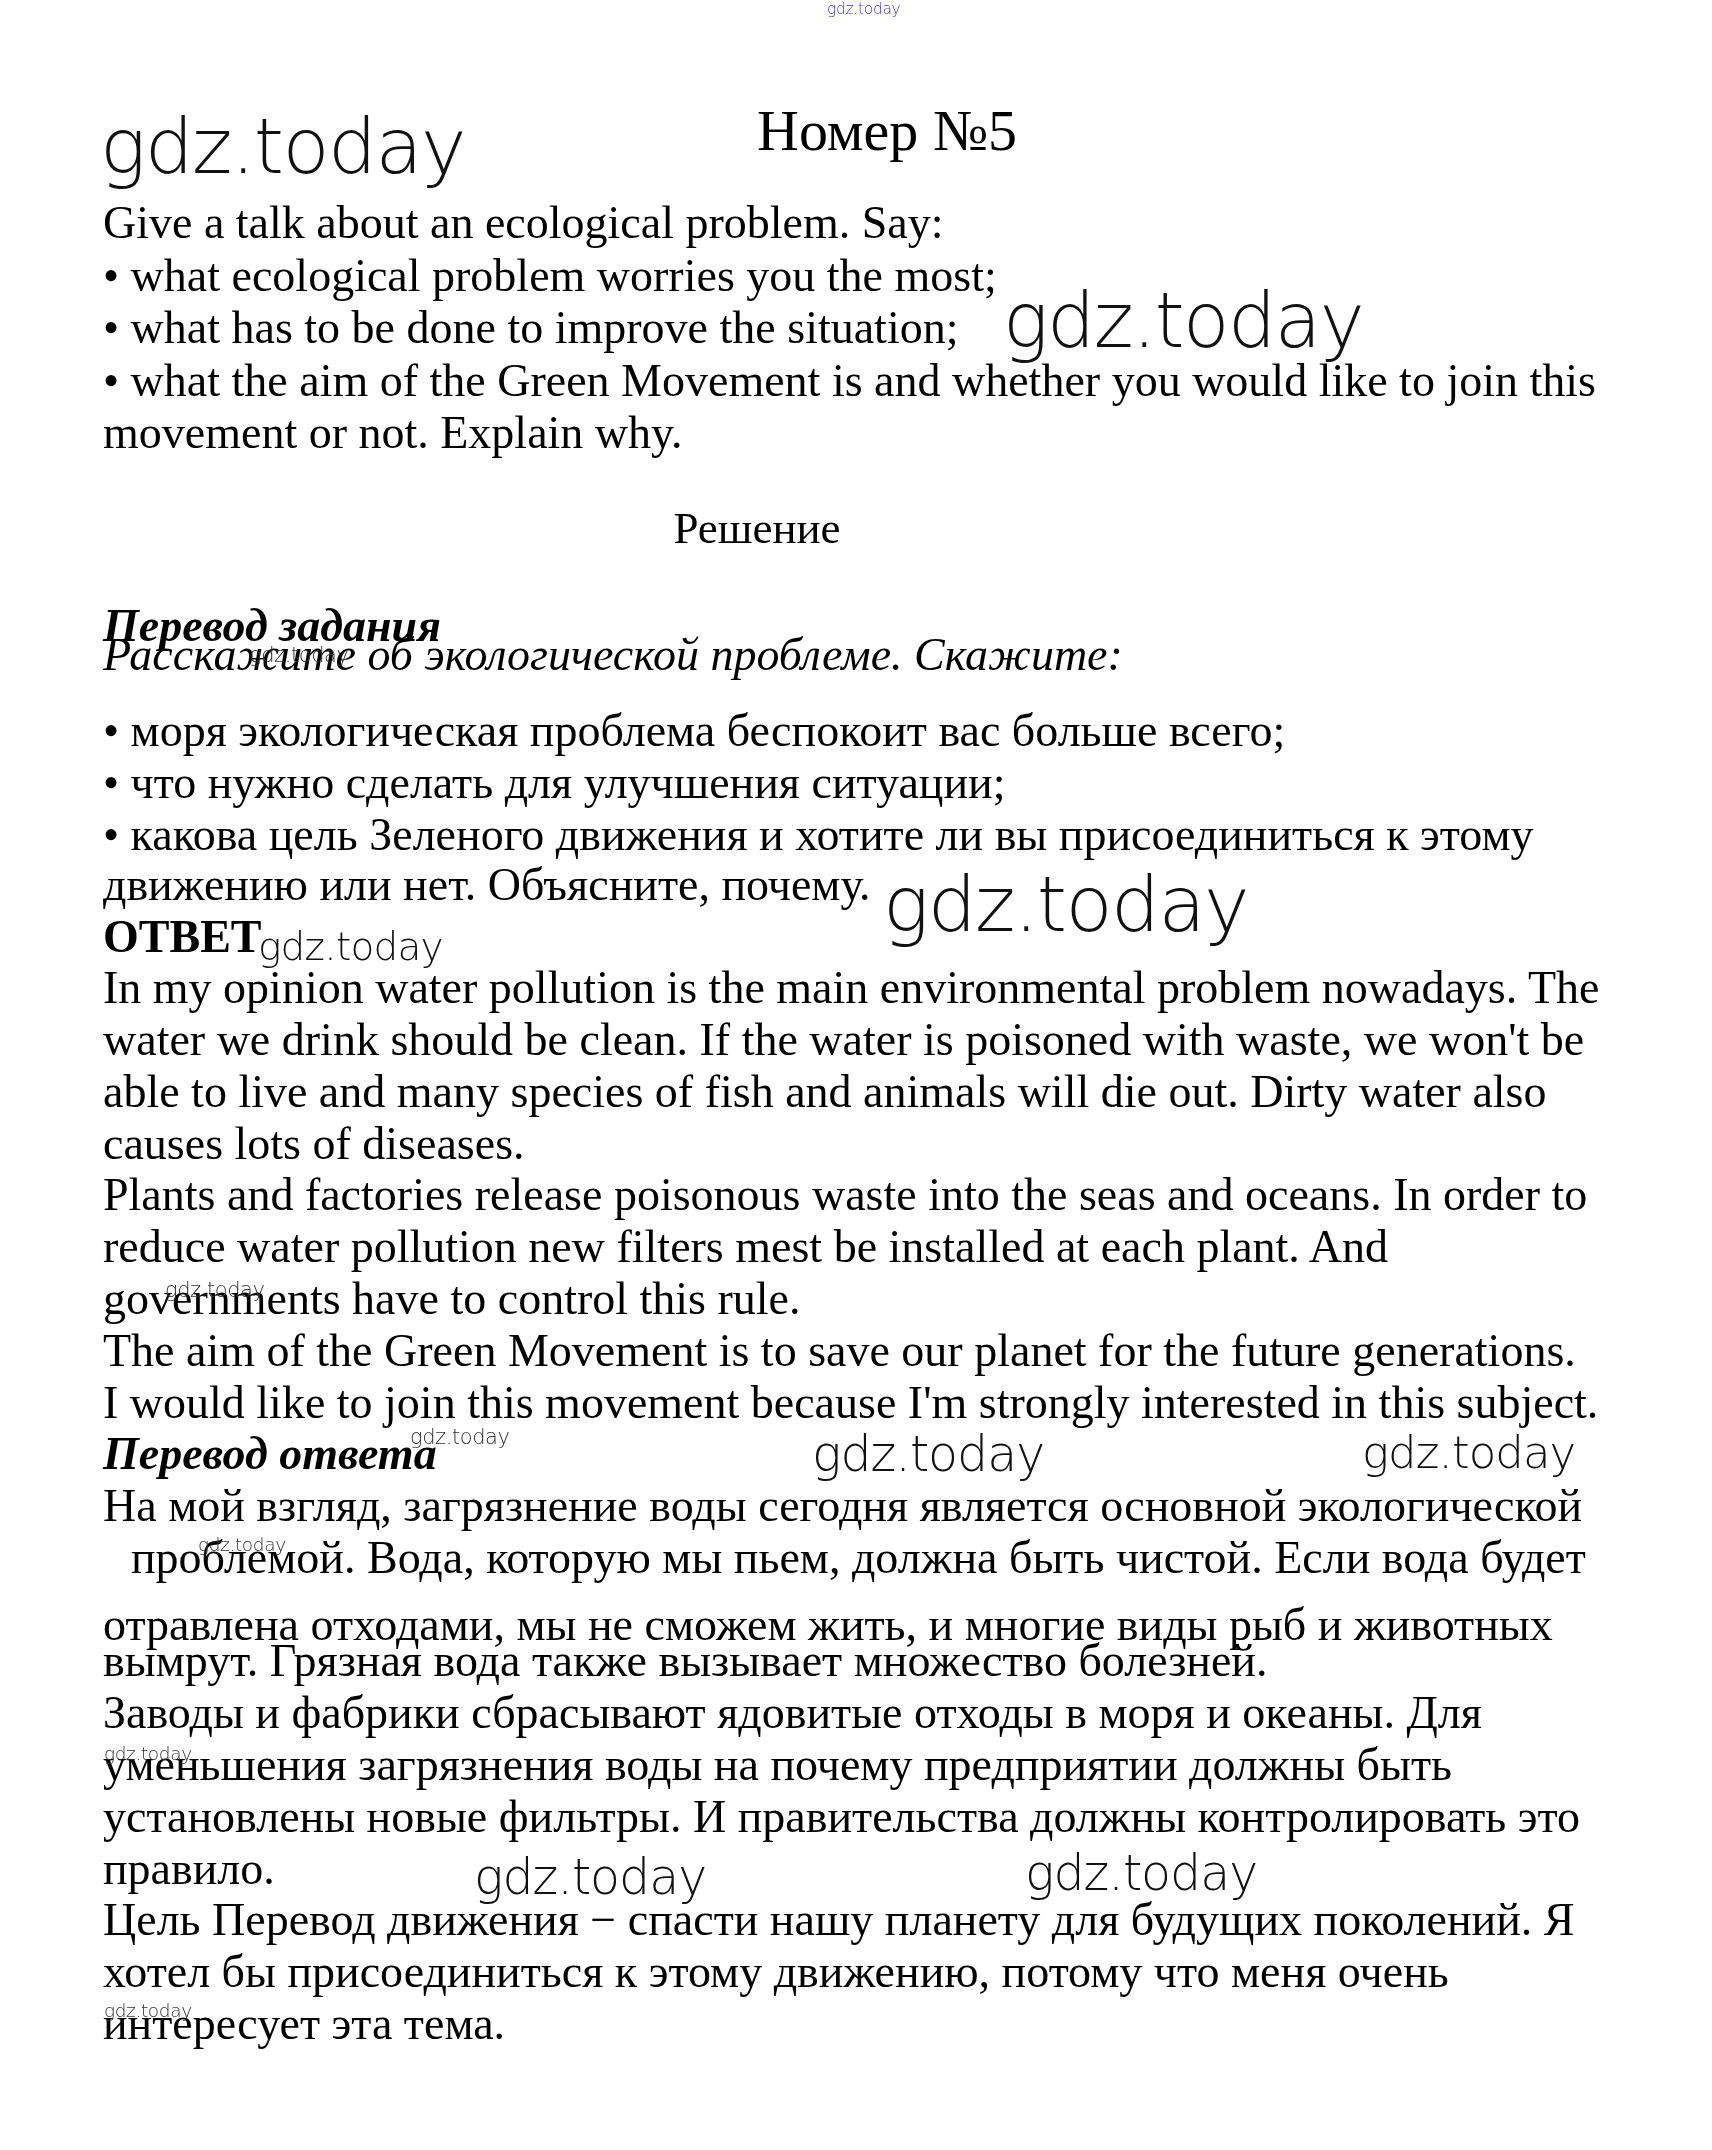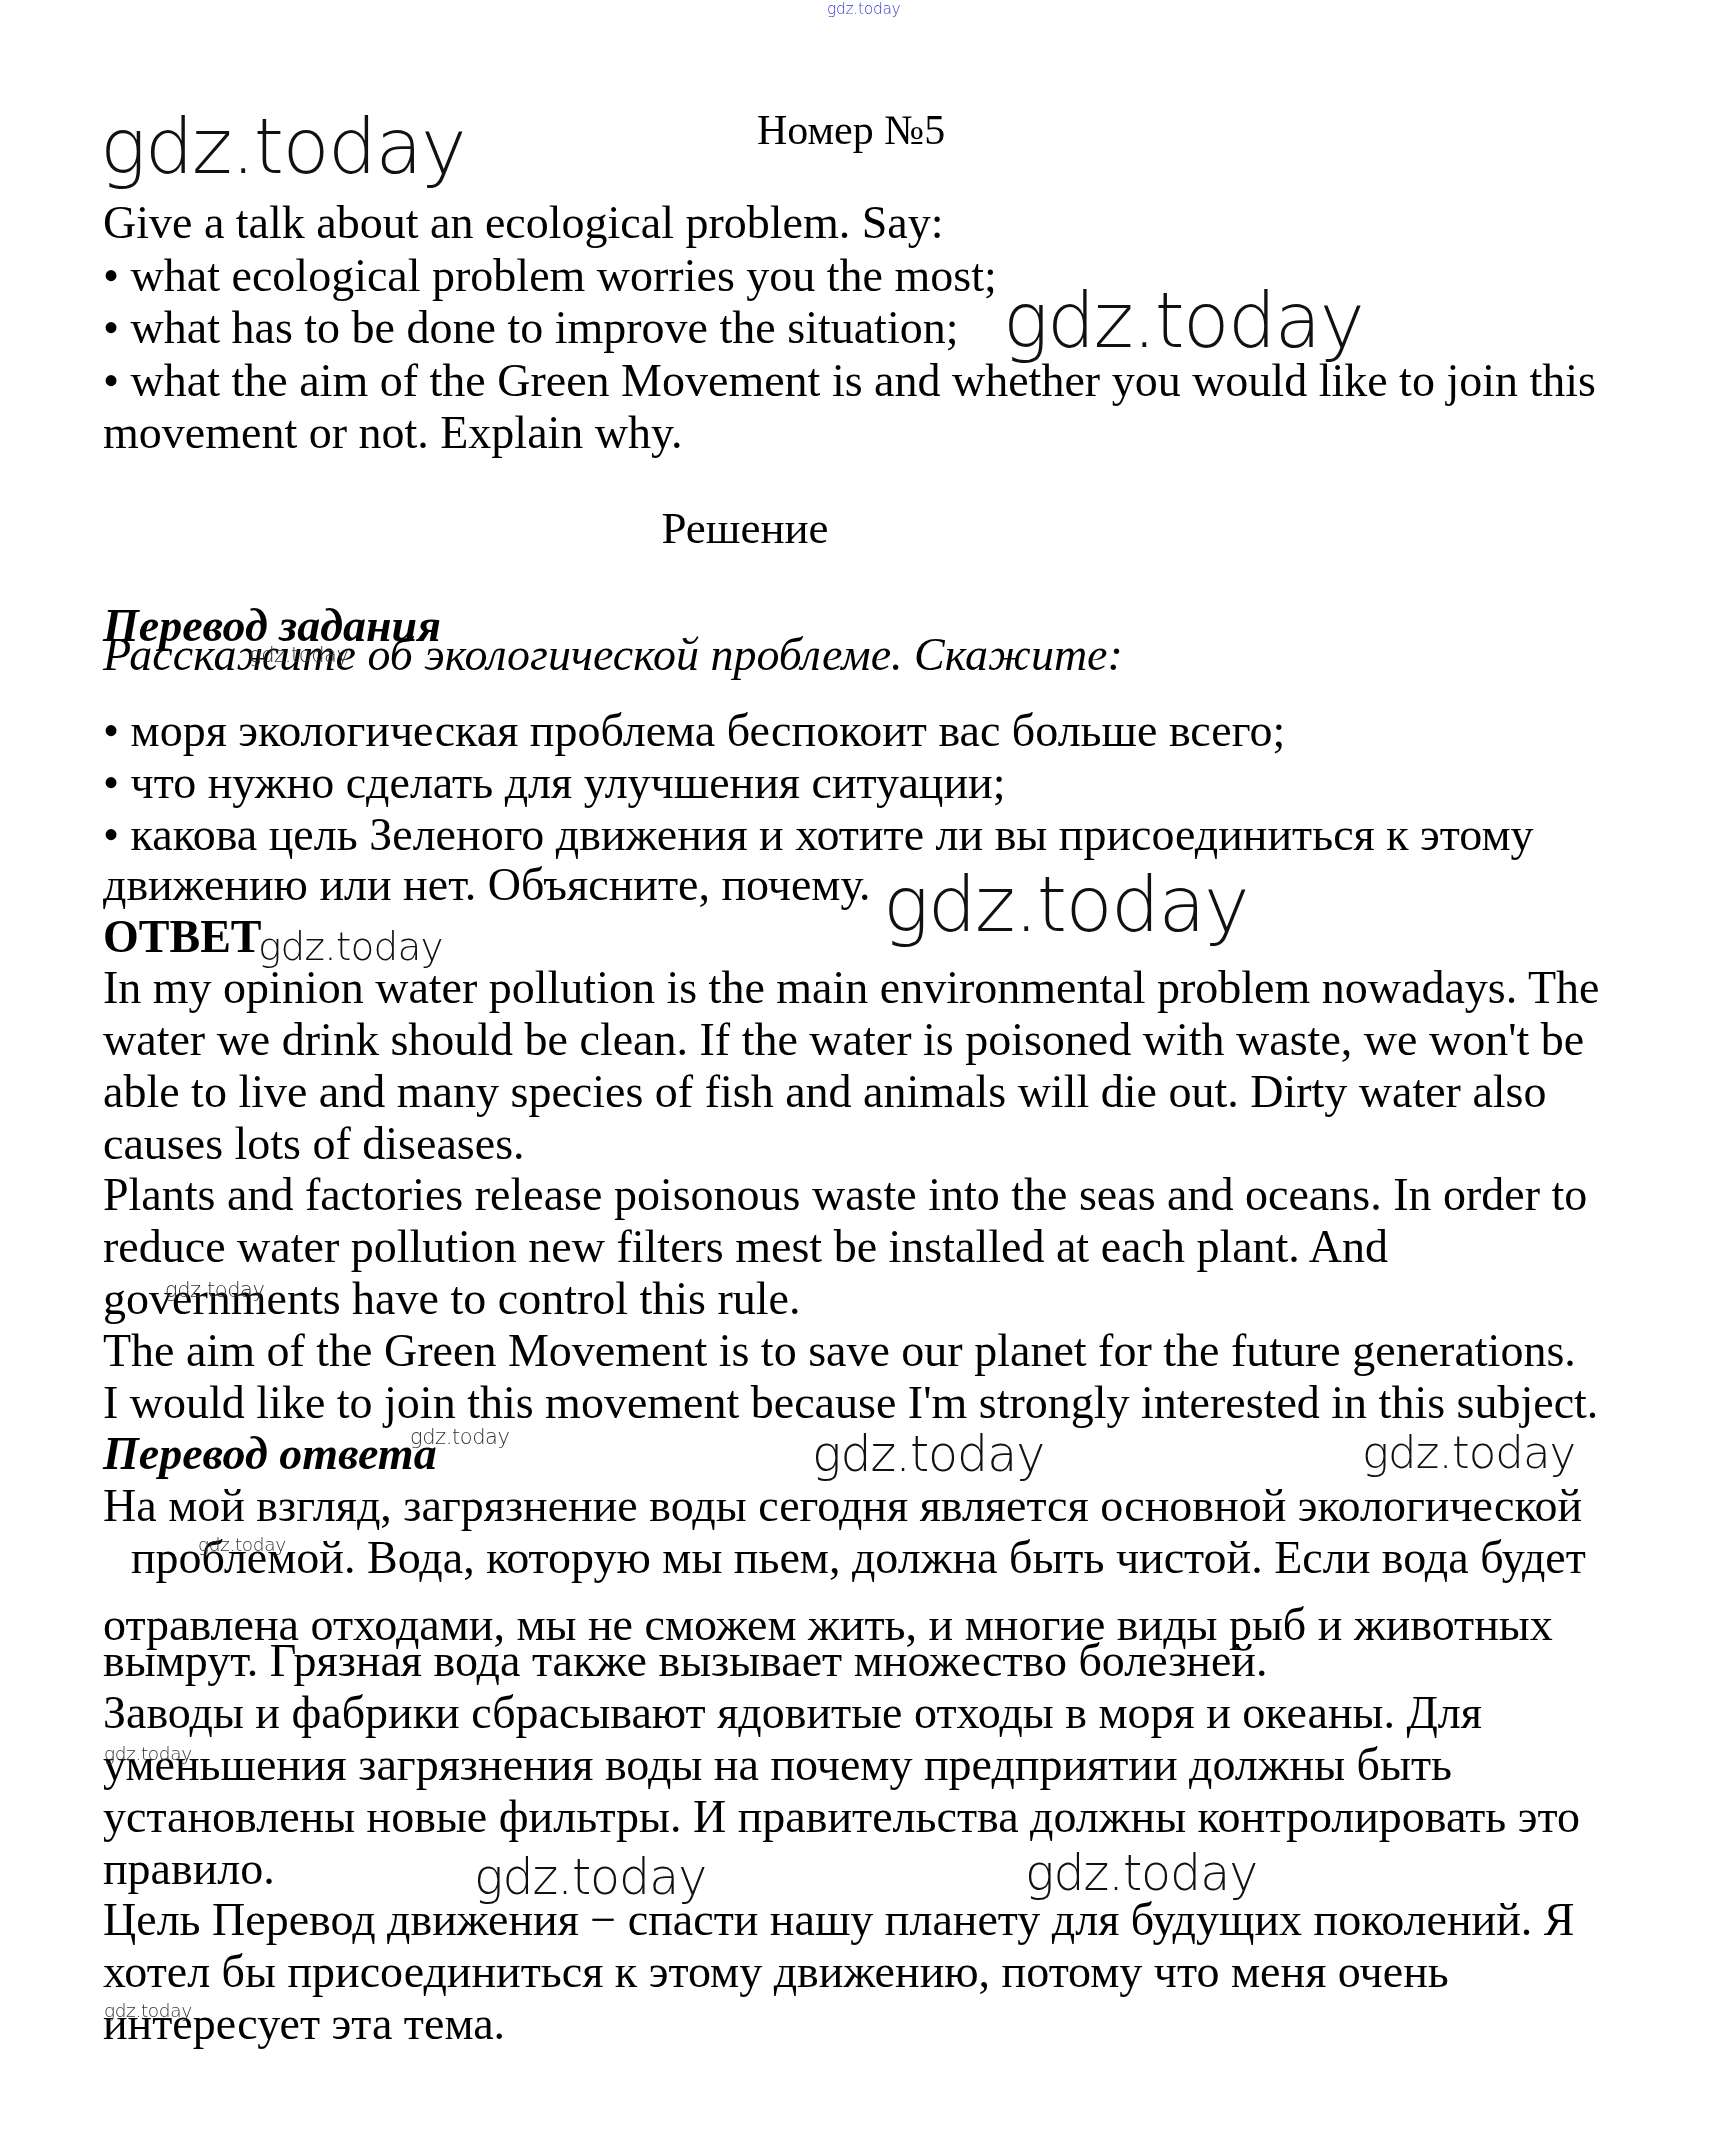--- a/index.html
+++ b/index.html
@@ -3,21 +3,21 @@
 <meta charset="utf-8">
 <style>
   html, body { margin: 0; padding: 0; background: #ffffff; }
   body { width: 1713px; height: 2151px; position: relative; overflow: hidden; }
   .page { position: absolute; left: 0; top: 0; width: 1713px; height: 2151px; background: #fff; }
   .ln {
     position: absolute; left: 103px; white-space: nowrap;
     font-family: "Liberation Serif", serif; font-size: 46px; line-height: 53px;
     color: #000;
   }
-  .center { left: 0; width: 1490px; text-align: center; }
+  .center { left: 12px; width: 1490px; text-align: center; }
   .heading-it { font-weight: bold; font-style: italic; }
   .heading-b { font-weight: bold; }
   .wm {
     position: absolute; white-space: nowrap;
     font-family: "DejaVu Sans", sans-serif; font-weight: 200;
     color: #111; line-height: 1; letter-spacing: -0.02em;
     transform-origin: left bottom;
   }
   .wm-top { color: #3a3ad8; font-size: 15.5px; }
   .wm-xl { font-size: 77px; }
@@ -26,21 +26,21 @@
   .wm-s { font-size: 39px; }
   .wm-xs { font-size: 21px; color: #333; }
 </style>
 </head>
 <body>
 
 <div class="page">
 
   <div class="wm wm-top" style="left:827px; top:1.5px;">gdz.today</div>
 
-  <div class="ln" style="left:757px; top:104px; font-size:42px;">Номер №5</div>
+  <div class="ln" style="left:757px; top:104px; font-size:58px;">Номер №5</div>
   <div class="wm wm-xl" style="left:100px; top:108px;">gdz.today</div>
 
   <div>
     <div class="ln" style="top:196px;">Give a talk about an ecological problem. Say:</div>
     <div class="ln" style="top:249px;">• what ecological problem worries you the most;</div>
     <div class="ln" style="top:301px;">• what has to be done to improve the situation;</div>
     <div class="ln" style="top:354px;">• what the aim of the Green Movement is and whether you would like to join this</div>
     <div class="ln" style="top:406px;">movement or not. Explain why.</div>
   </div>
   <div class="wm wm-l" style="left:1003px; top:283px;">gdz.today</div>

